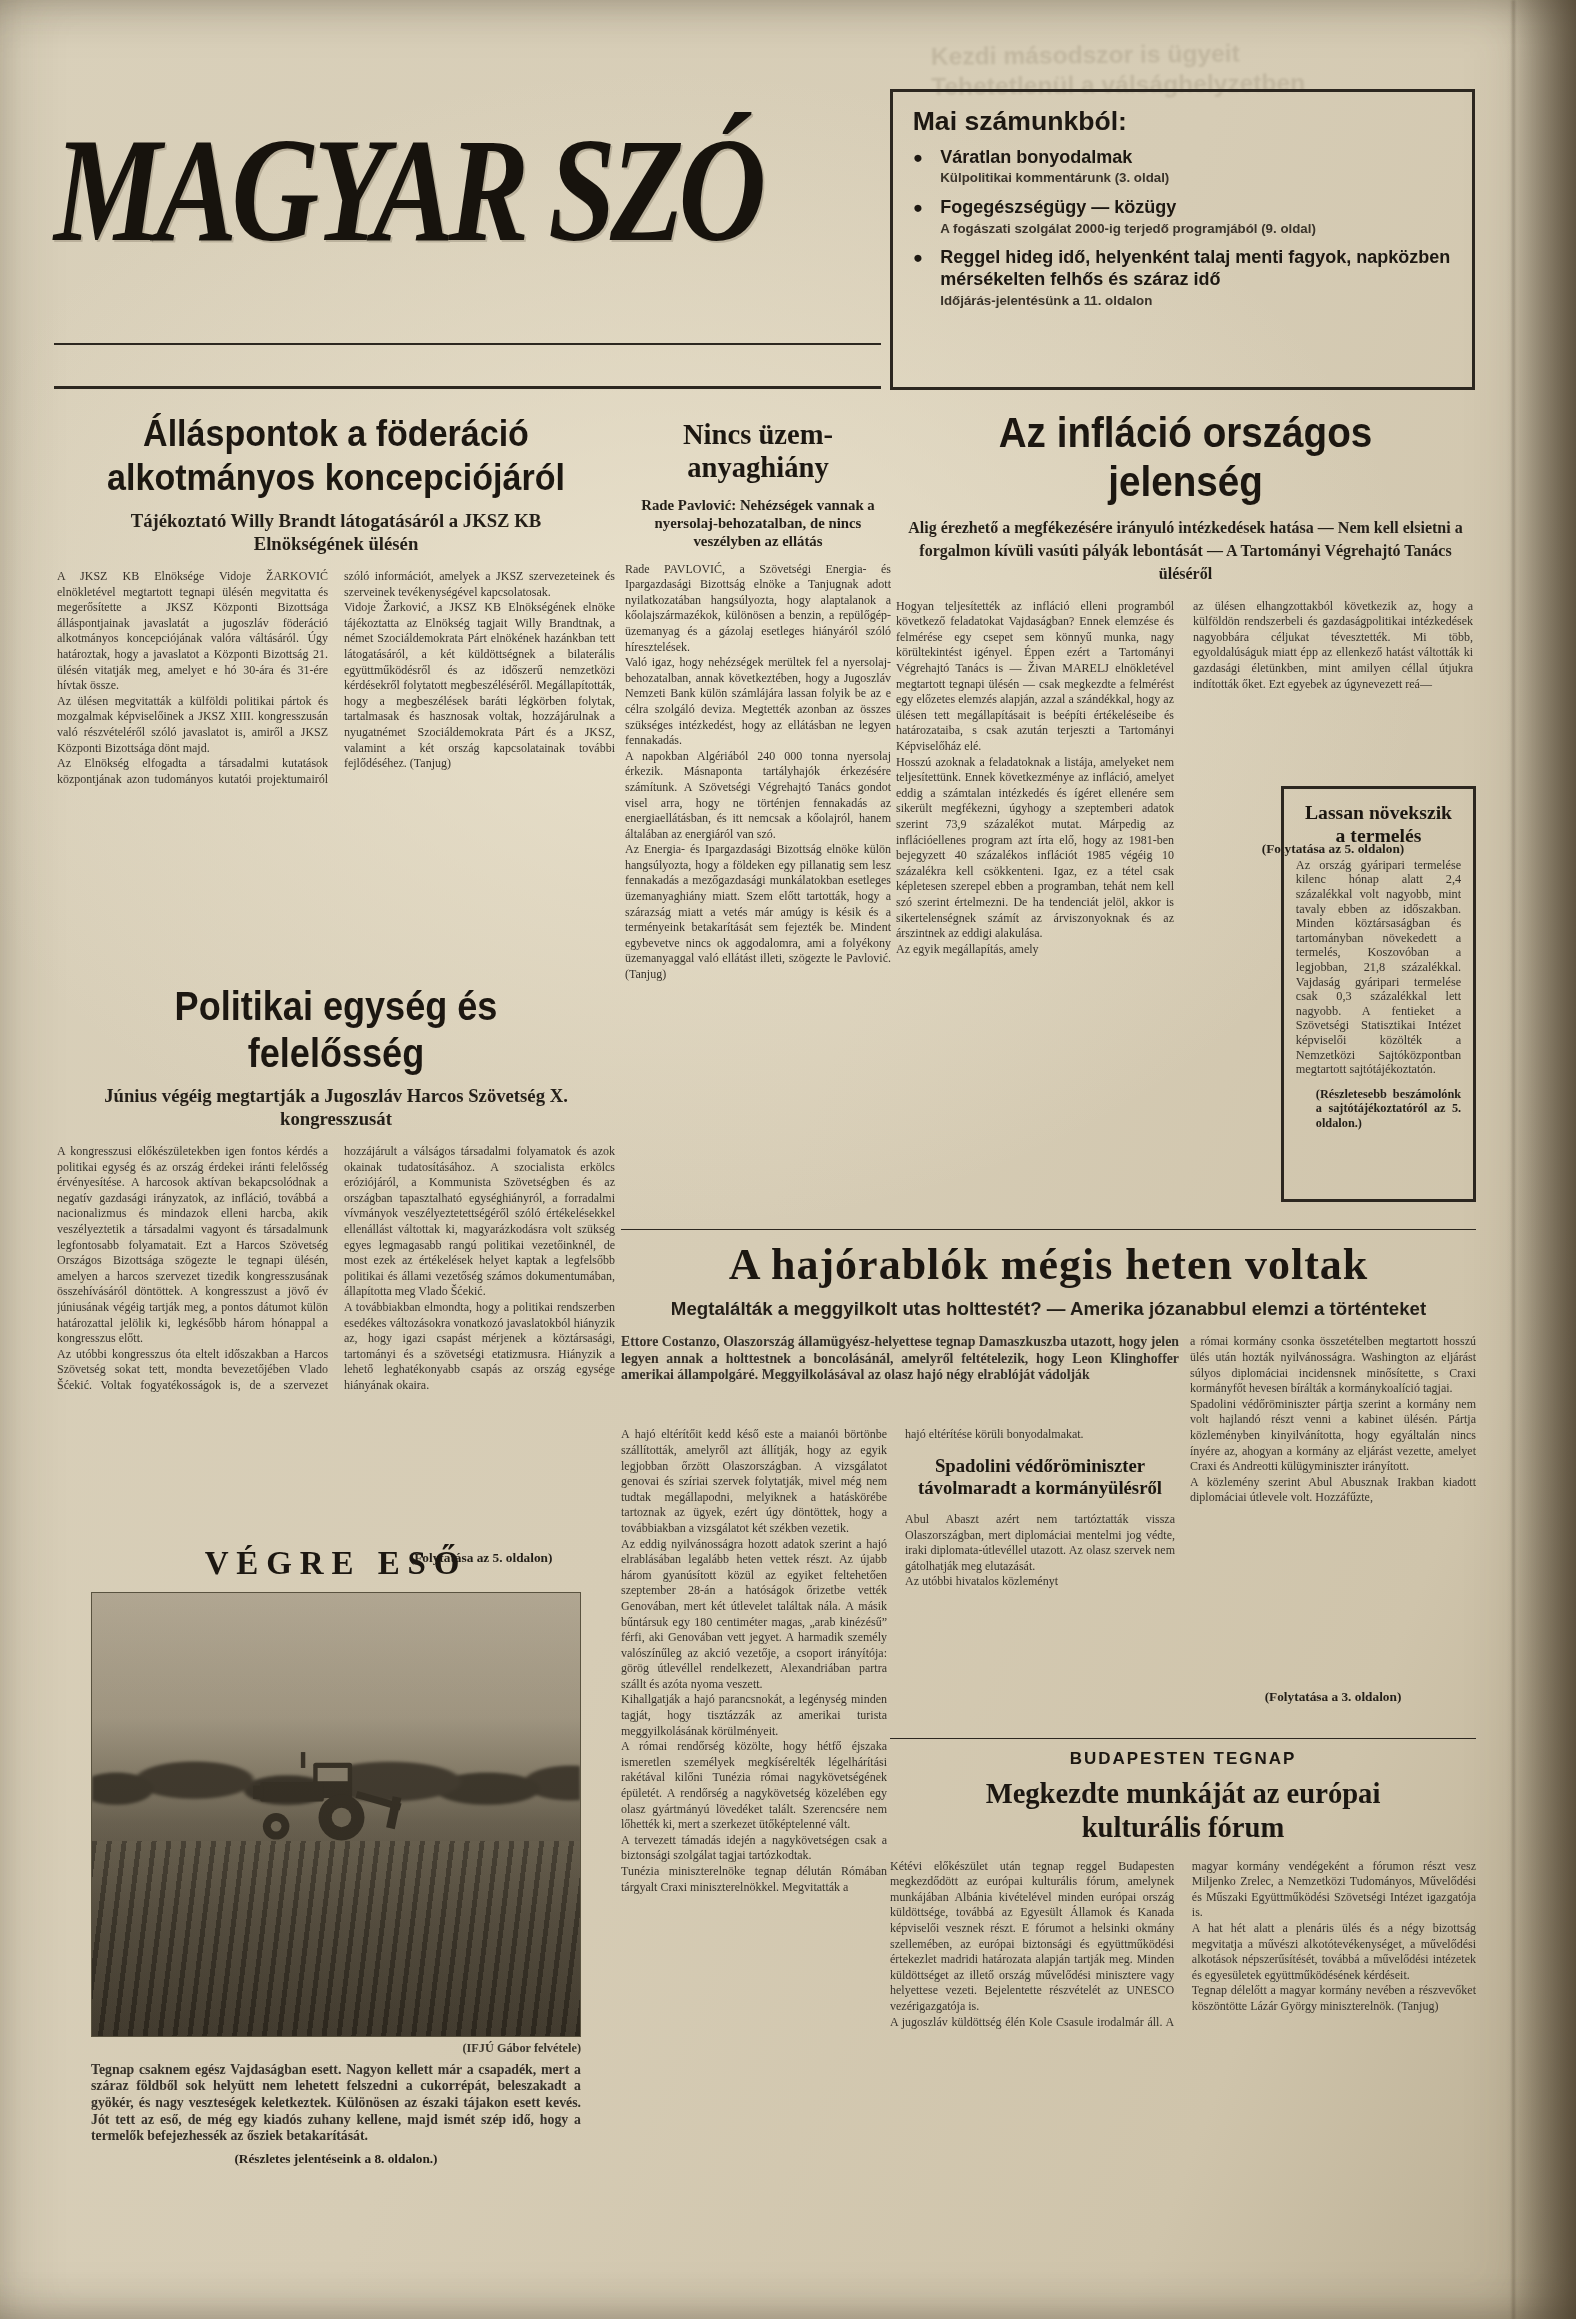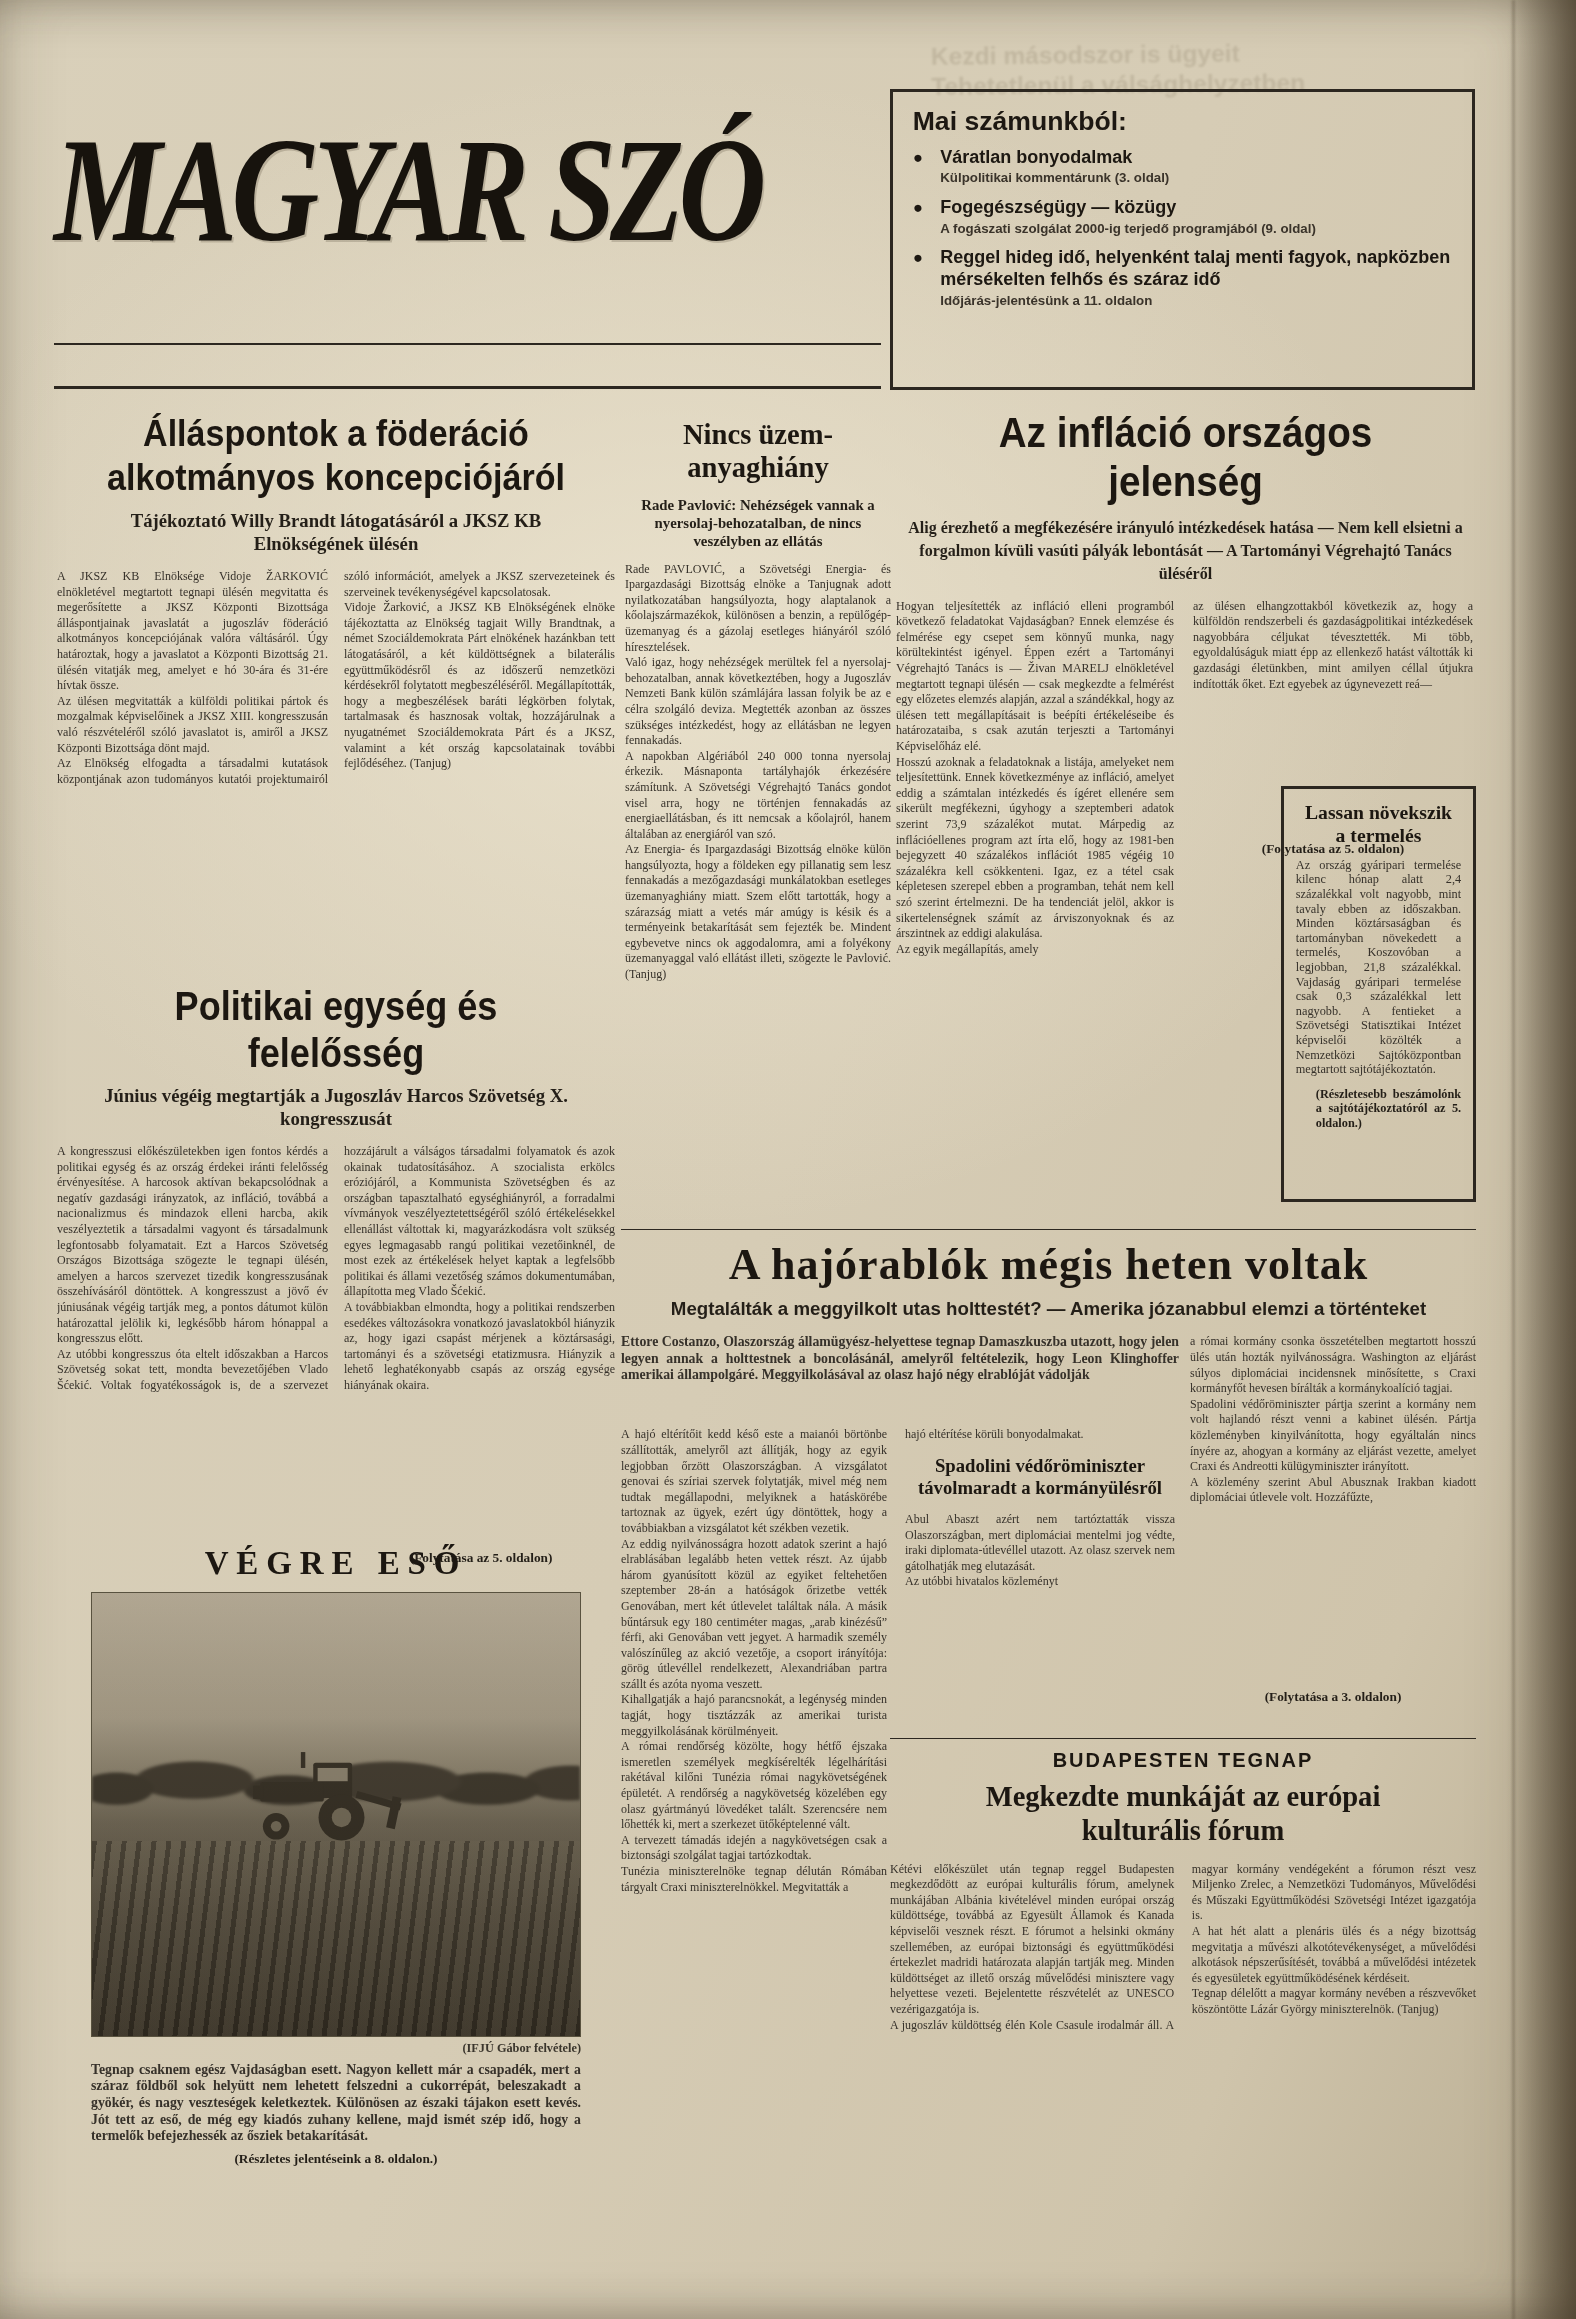--- a/index.html
+++ b/index.html
@@ -207,21 +207,21 @@
         <div class="body-text pre" style="height:347px;">a római kormány csonka összetételben megtartott hosszú ülés után hozták nyilvánosságra. Washington az eljárást súlyos diplomáciai incidensnek minősítette, s Craxi kormányfőt hevesen bírálták a kormánykoalíció tagjai.
 Spadolini védőröminiszter pártja szerint a kormány nem volt hajlandó részt venni a kabinet ülésén. Pártja közleményben kinyilvánította, hogy egyáltalán nincs ínyére az, ahogyan a kormány az eljárást vezette, amelyet Craxi és Andreotti külügyminiszter irányított.
 A közlemény szerint Abul Abusznak Irakban kiadott diplomáciai útlevele volt. Hozzáfűzte,</div>
         <div class="note-b" style="margin-top:7.9px;">(Folytatása a 3. oldalon)</div>
       </div>
     </div>
   </div>
 
   <div class="abs rule" style="left:890px;top:1738px;width:586px;height:1px;"></div>
   <div class="abs" style="left:890px;top:1749px;width:586px;">
-    <div class="h-sans" style="font-size:20px;letter-spacing:2px;">BUDAPESTEN TEGNAP</div>
+    <div class="h-sans" style="font-size:17px;letter-spacing:2px;">BUDAPESTEN TEGNAP</div>
     <div class="h-serif pre" style="font-size:28.6px;line-height:34px;margin-top:7.9px;">Megkezdte munkáját az európai
 kulturális fórum</div>
     <div class="body-text cols2 pre" style="column-gap:17.7px;margin-top:13.8px;height:422px;">Kétévi előkészület után tegnap reggel Budapesten megkezdődött az európai kulturális fórum, amelynek munkájában Albánia kivételével minden európai ország küldöttsége, továbbá az Egyesült Államok és Kanada képviselői vesznek részt. E fórumot a helsinki okmány szellemében, az európai biztonsági és együttműködési értekezlet madridi határozata alapján tartják meg. Minden küldöttséget az illető ország művelődési minisztere vagy helyettese vezeti. Bejelentette részvételét az UNESCO vezérigazgatója is.
 A jugoszláv küldöttség élén Kole Csasule irodalmár áll. A magyar kormány vendégeként a fórumon részt vesz Miljenko Zrelec, a Nemzetközi Tudományos, Művelődési és Műszaki Együttműködési Szövetségi Intézet igazgatója is.
 A hat hét alatt a plenáris ülés és a négy bizottság megvitatja a művészi alkotótevékenységet, a művelődési alkotások népszerűsítését, továbbá a művelődési intézetek és egyesületek együttműködésének kérdéseit.
 Tegnap délelőtt a magyar kormány nevében a részvevőket köszöntötte Lázár György miniszterelnök. (Tanjug)</div>
   </div>
 
   <div class="crease" style="right:61px;"></div>
   <div class="edge-right"></div>

